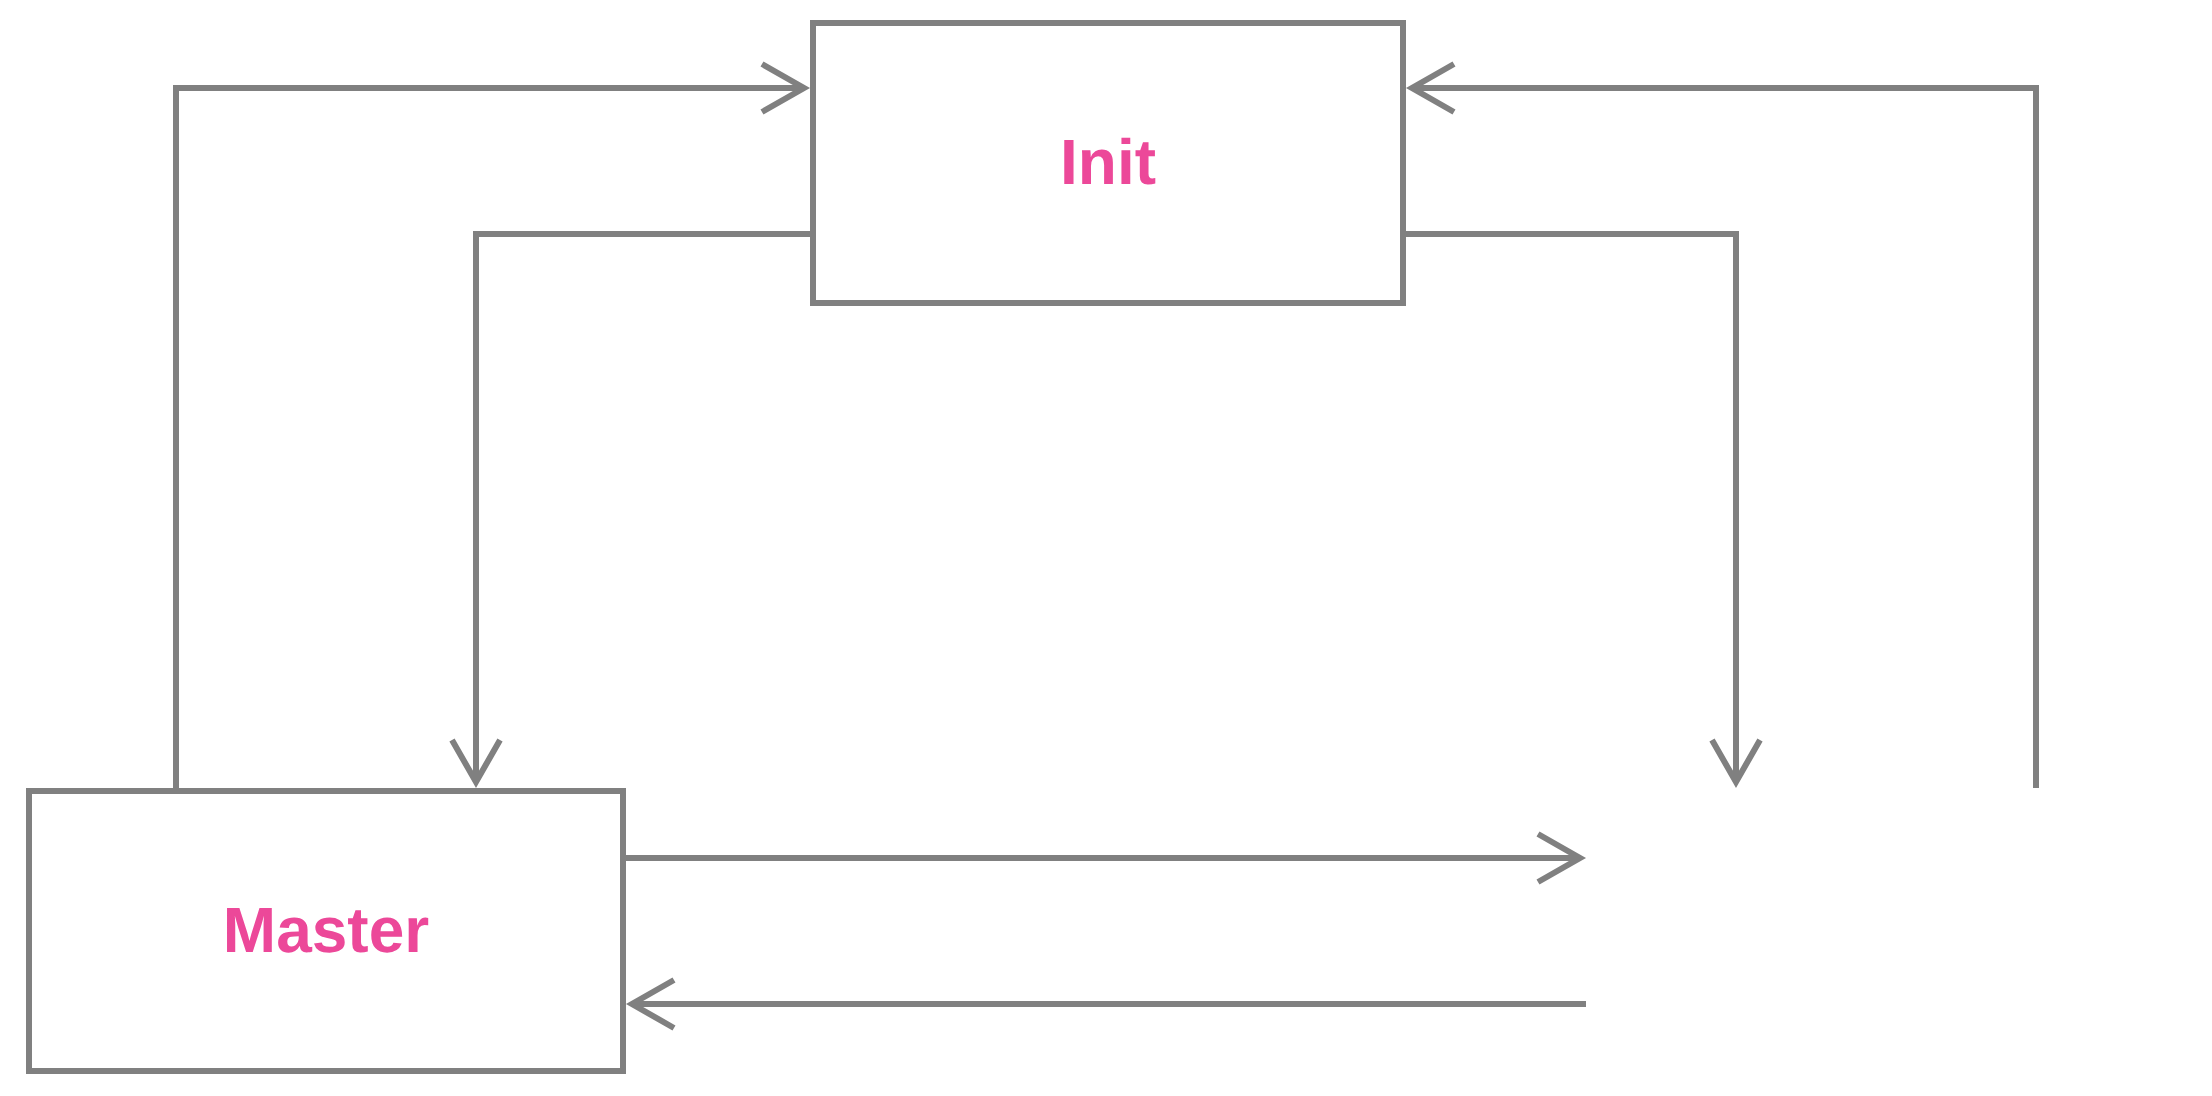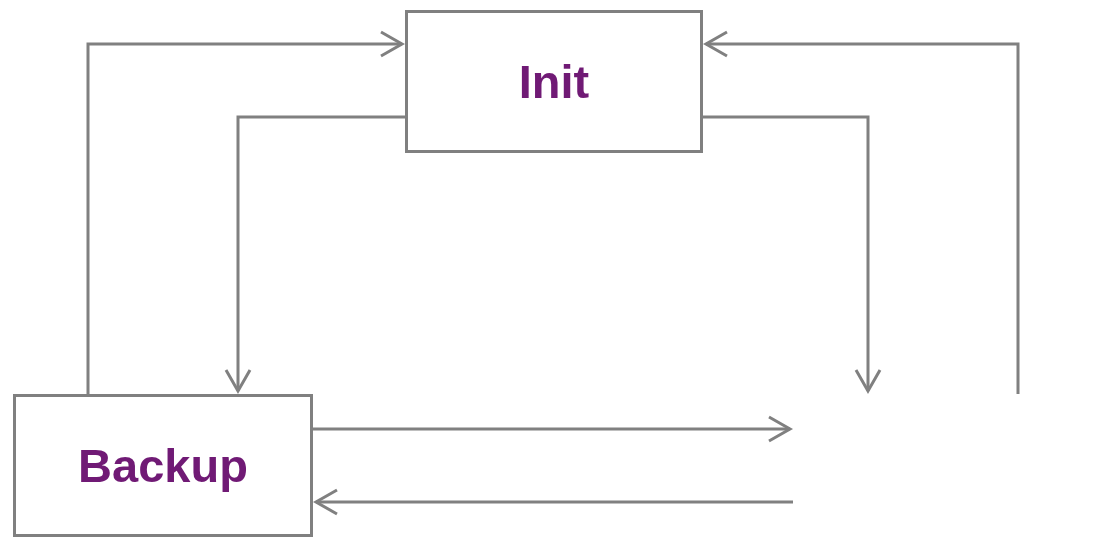--- a/index.html
+++ b/index.html
@@ -25,23 +25,23 @@
   .node {
     position: absolute;
     box-sizing: border-box;
     background: #ffffff;
     border: 3px solid #808080;
     display: flex;
     align-items: center;
     justify-content: center;
   }
   .node-label {
-    font-size: 47px;
+    font-size: 32px;
     font-weight: 700;
-    color: #701a75;
+    color: #ec4899;
     letter-spacing: 0px;
   }
   .node-init   { left: 405px; top: 10px;  width: 298px; height: 143px; }
   .node-master { left: 13px;  top: 394px; width: 300px; height: 143px; }
   .node-backup { left: 793px; top: 394px; width: 300px; height: 142px; }
   .edge {
     fill: none;
     stroke: #808080;
     stroke-width: 3;
   }
@@ -69,17 +69,17 @@
     <path class="edge" d="M 313 429 L 790 429" marker-end="url(#arrowhead)"></path>
 
     <path class="edge" d="M 793 502 L 316 502" marker-end="url(#arrowhead)"></path>
   </svg>
 
   <div class="node node-init">
     <span class="node-label">Init</span>
   </div>
 
   <div class="node node-master">
-    <span class="node-label">Backup</span>
+    <span class="node-label">Master</span>
   </div>
 
 
 </div>
 
 </body></html>

